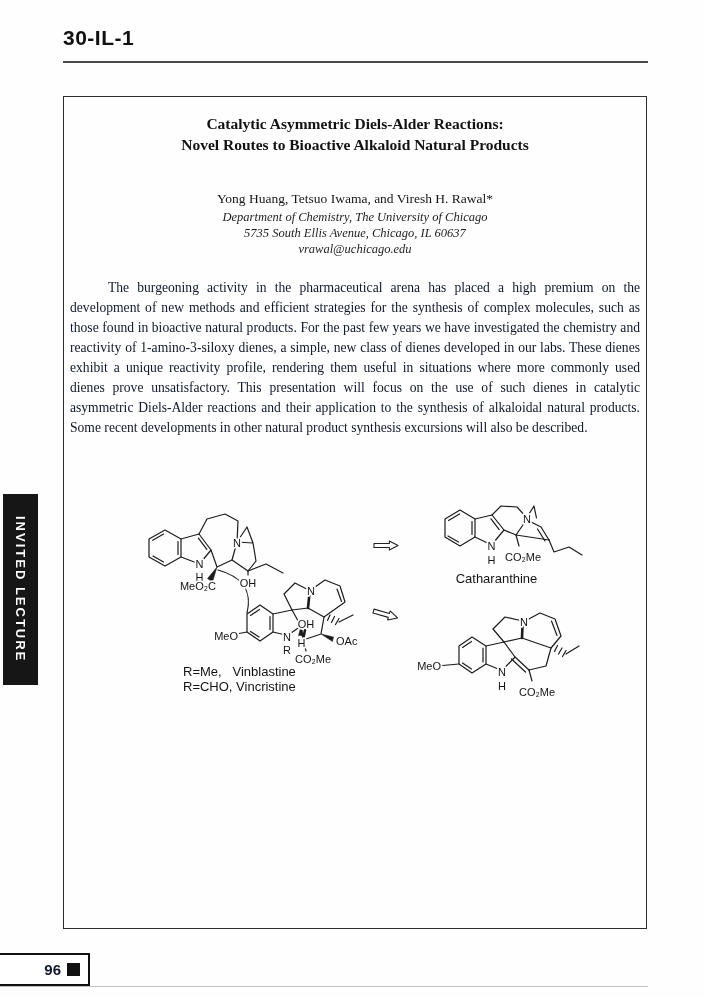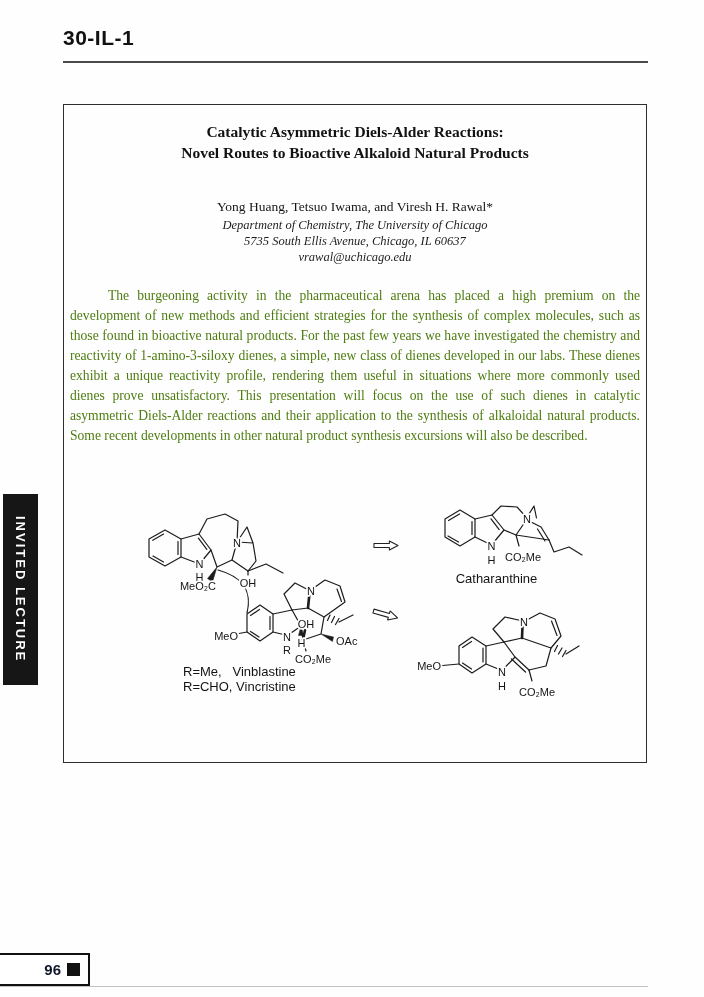--- a/index.html
+++ b/index.html
@@ -3,27 +3,27 @@
 <meta charset="utf-8">
 <style>
   html,body{margin:0;padding:0;background:#e8e8e8;}
   #page{position:relative;width:704px;height:997px;background:#fefefe;overflow:hidden;
         font-family:"Liberation Serif",serif;color:#1a1a1a;}
   
   .code{position:absolute;left:63px;top:26px;font-family:"Liberation Sans",sans-serif;
         font-weight:bold;font-size:21px;letter-spacing:.5px;color:#111;}
   .rule{position:absolute;left:63px;top:61px;width:585px;height:2px;background:#4a4a4a;}
   
-  .absbox{position:absolute;left:63px;top:104px;width:584px;height:659px;
+  .absbox{position:absolute;left:63px;top:96px;width:584px;height:833px;
           border:1.5px solid #2e2e2e;box-sizing:border-box;}
   .title{margin-top:16px;text-align:center;font-weight:bold;font-size:15.5px;line-height:21px;color:#121212;}
   .authors{margin-top:36px;text-align:center;font-size:13.5px;color:#151515;}
   .affil{margin-top:2px;text-align:center;font-style:italic;font-size:12.5px;line-height:16px;color:#1d1d1d;}
   .bodytext{margin:21px 6px 8px 6px;text-align:justify;text-indent:38px;
-            font-size:13.6px;line-height:20px;color:#4d7c0f;}
+            font-size:13.6px;line-height:20px;color:#0f172a;}
   
   .struct{position:absolute;}
   .struct path,.struct line{stroke:#1c1c1c;stroke-width:1.2;fill:none;stroke-linecap:round;stroke-linejoin:round;}
   .struct .bold{stroke-width:2.6;}
   .struct .wedge{fill:#1c1c1c;stroke:#1c1c1c;stroke-width:.5;}
   .struct text{font-family:"Liberation Sans","DejaVu Sans",sans-serif;font-size:11px;fill:#141414;
                paint-order:stroke;stroke:#fefefe;stroke-width:3.5px;stroke-linejoin:round;}
   .arrow{position:absolute;}
   .arrow path{fill:#fff;stroke:#222;stroke-width:1.1;stroke-linejoin:round;}
   .chemcap{position:absolute;font-family:"Liberation Sans",sans-serif;font-size:13px;color:#141414;}

